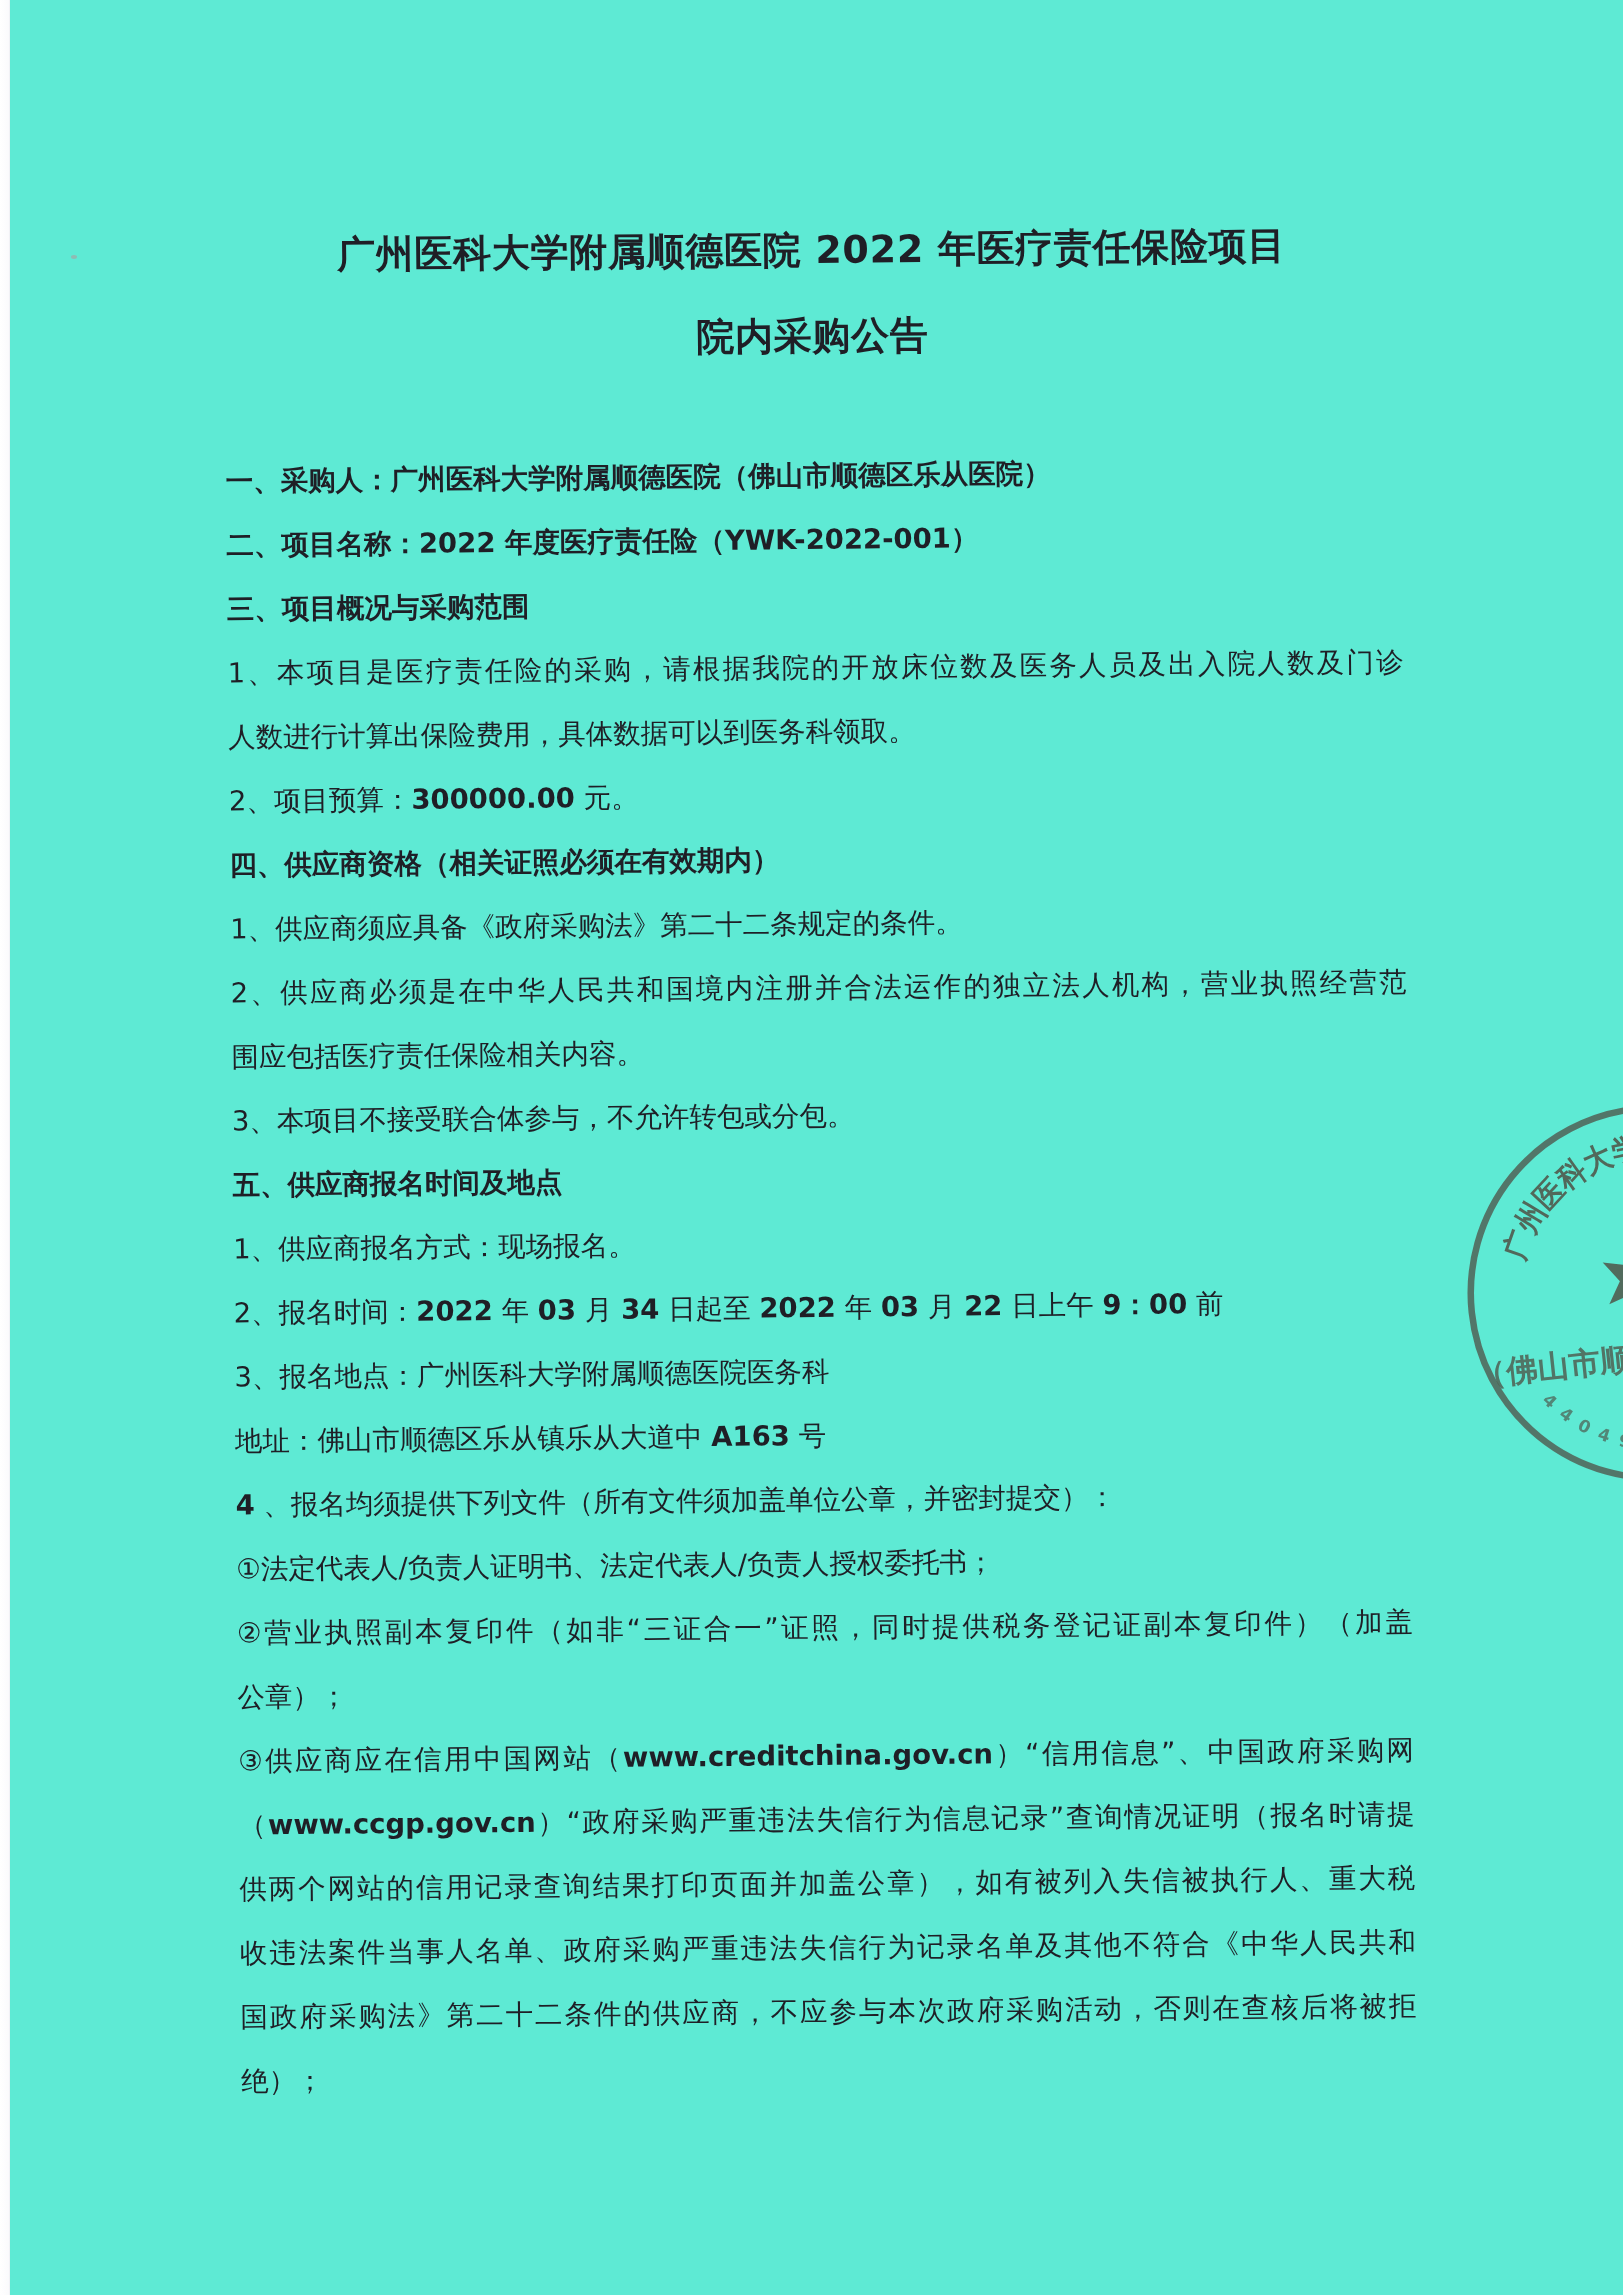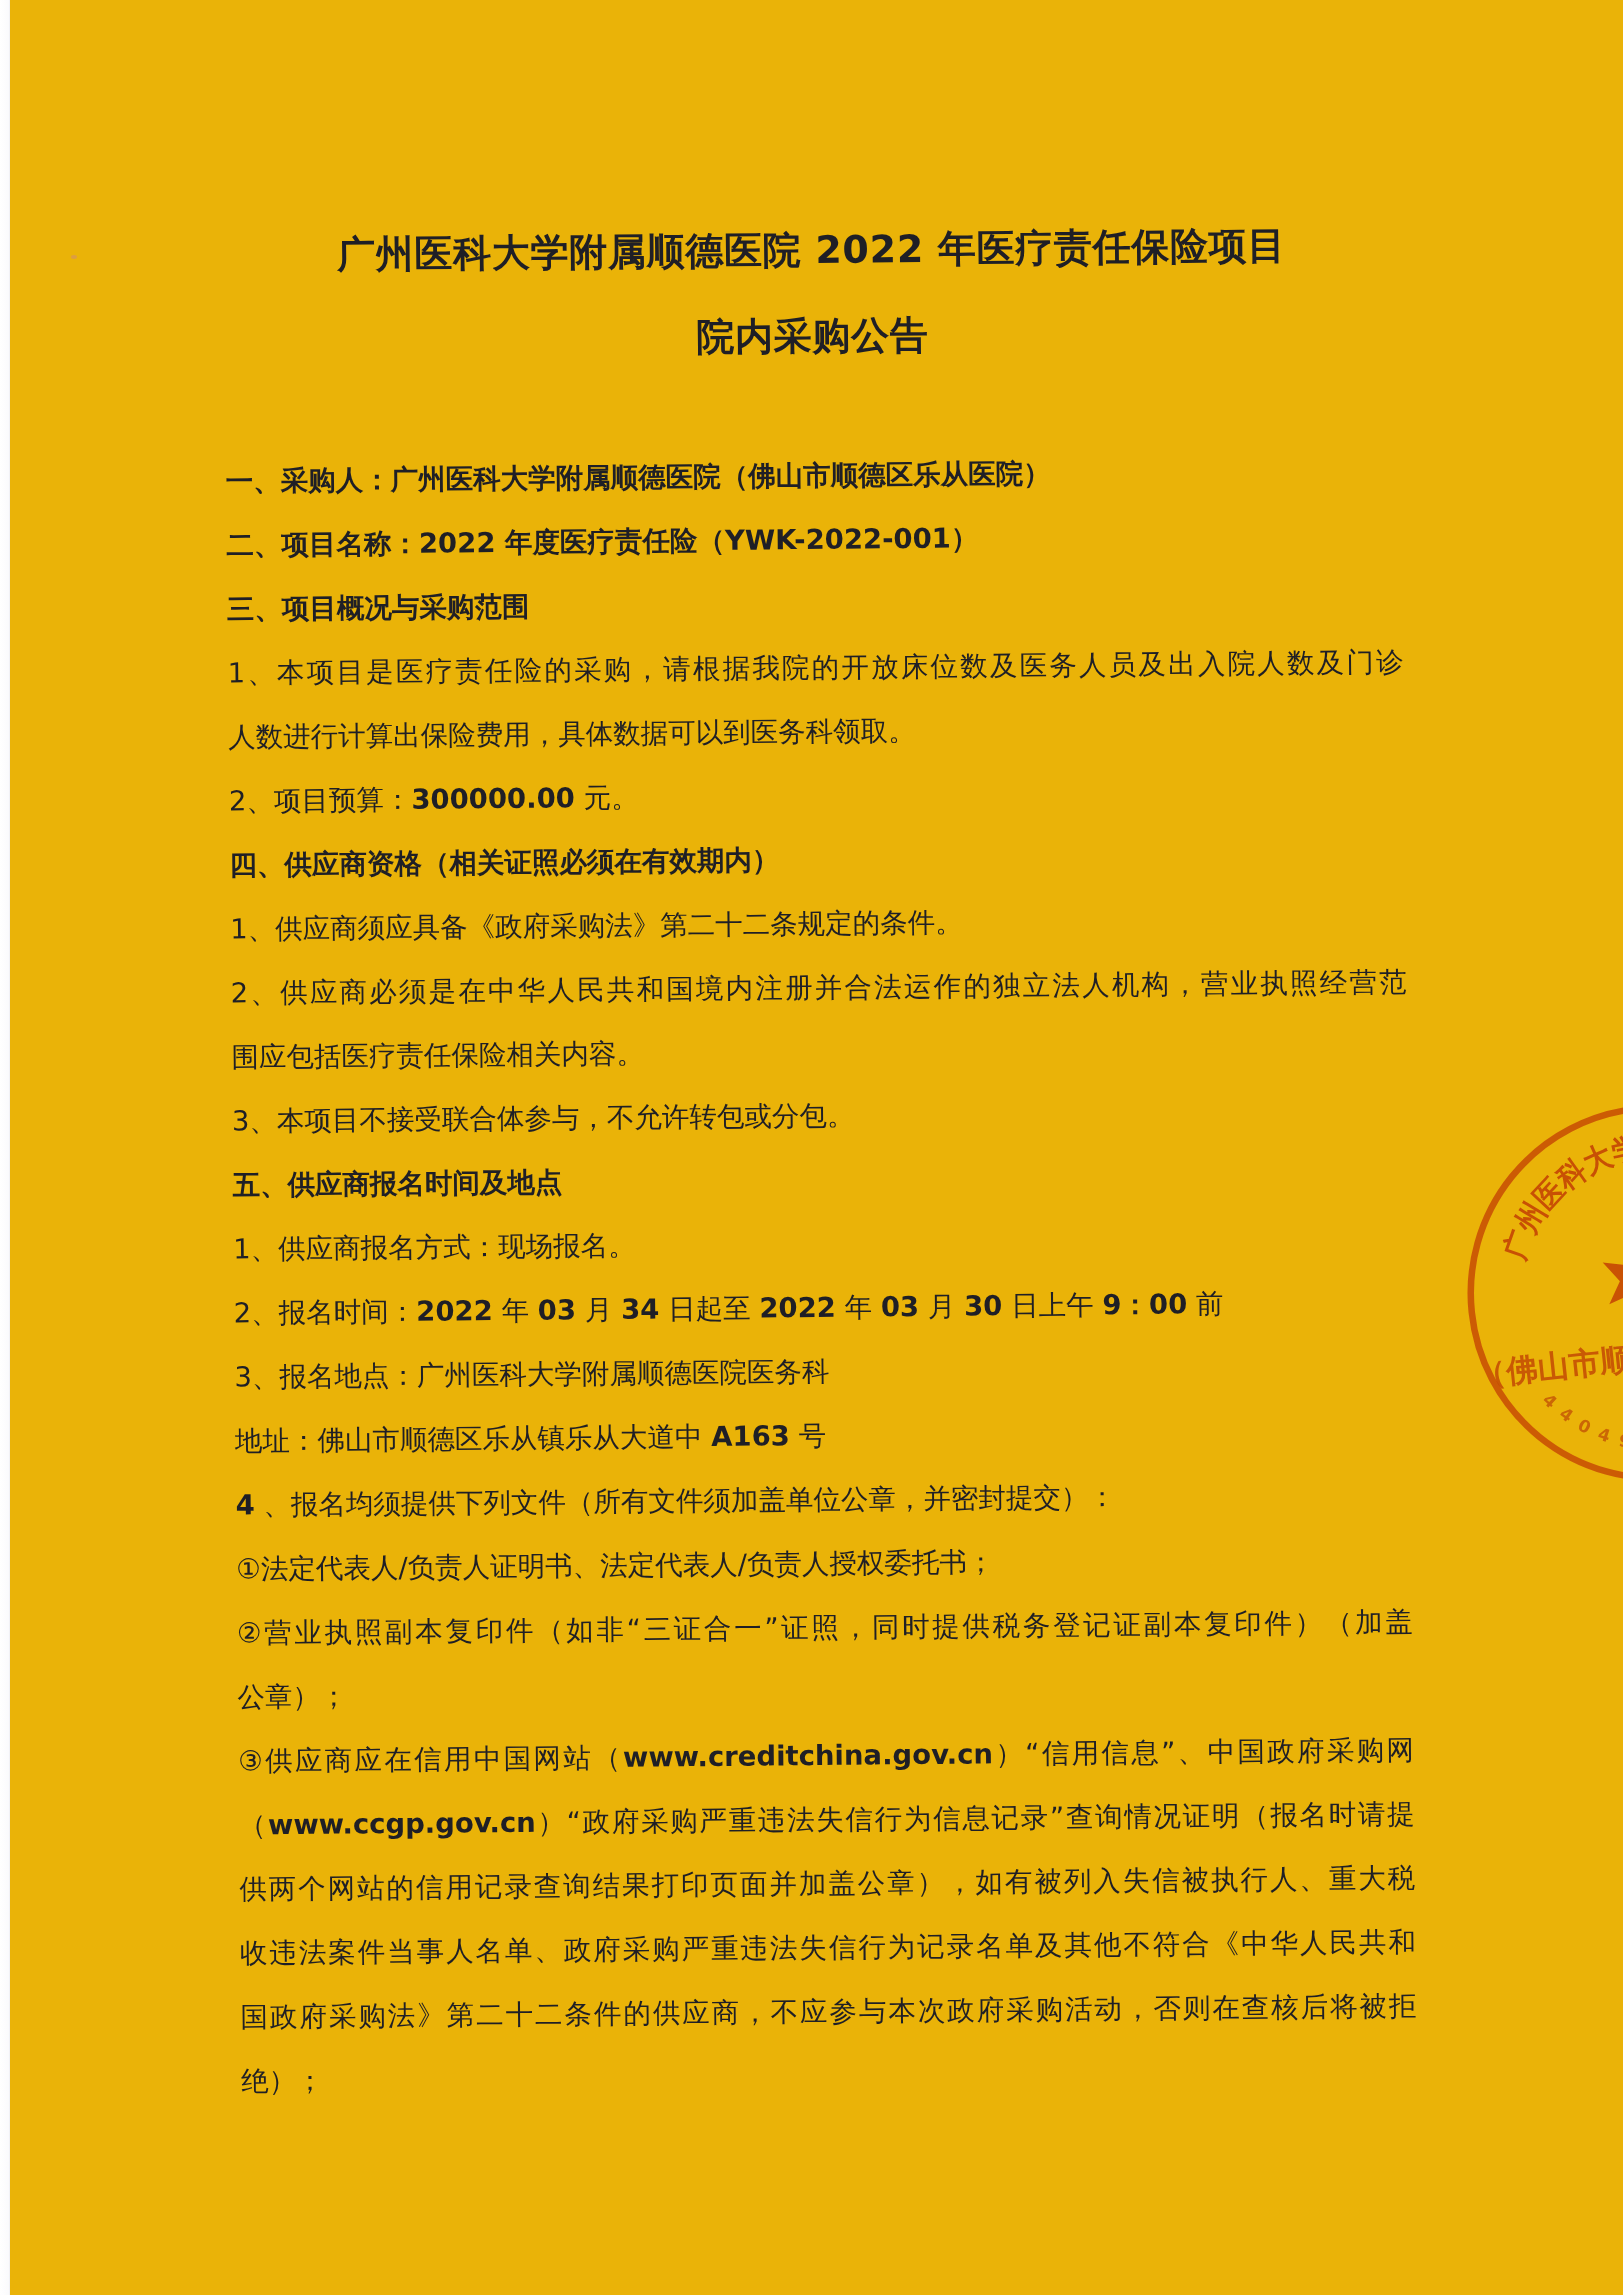--- a/index.html
+++ b/index.html
@@ -1,19 +1,19 @@
 <!DOCTYPE html>
 <html style="font-size:10.5px"><head>
 <meta charset="utf-8">
 <style>
   html,body{margin:0;padding:0;background:#e8e8ea;}
   .page{
     position:relative;
     width:1624px;height:2295px;
-    background:#eab308;
+    background:#5eead4;
     overflow:hidden;
     font-family:"DejaVu Sans",sans-serif;
     color:#1f1f26;
   }
   .edge-strip{
     position:absolute;left:0;top:0;width:9.2px;height:100%;
     background:linear-gradient(to right,#ffffff,#fafafc);
     border-right:0.7px solid #f1f1f5;
   }
   .speck{
@@ -75,21 +75,21 @@
         <div class="line fill"><span>1、本项目是医疗责任险的采购，请根据我院的开放床位数及医务人员及出入院人数及门诊</span></div>
         <div class="line"><span>人数进行计算出保险费用，具体数据可以到医务科领取。</span></div>
         <div class="line"><span>2、项目预算：</span><span class="b">300000.00</span><span> 元。</span></div>
         <div class="line"><span class="b">四、供应商资格（相关证照必须在有效期内）</span></div>
         <div class="line"><span>1、供应商须应具备《政府采购法》第二十二条规定的条件。</span></div>
         <div class="line fill"><span>2、供应商必须是在中华人民共和国境内注册并合法运作的独立法人机构，营业执照经营范</span></div>
         <div class="line"><span>围应包括医疗责任保险相关内容。</span></div>
         <div class="line"><span>3、本项目不接受联合体参与，不允许转包或分包。</span></div>
         <div class="line"><span class="b">五、供应商报名时间及地点</span></div>
         <div class="line"><span>1、供应商报名方式：现场报名。</span></div>
-        <div class="line"><span>2、报名时间：</span><span class="b">2022</span><span> 年 </span><span class="b">03</span><span> 月 </span><span class="b">34</span><span> 日起至 </span><span class="b">2022</span><span> 年 </span><span class="b">03</span><span> 月 </span><span class="b">30</span><span> 日上午 </span><span class="b">9：00</span><span> 前</span></div>
+        <div class="line"><span>2、报名时间：</span><span class="b">2022</span><span> 年 </span><span class="b">03</span><span> 月 </span><span class="b">34</span><span> 日起至 </span><span class="b">2022</span><span> 年 </span><span class="b">03</span><span> 月 </span><span class="b">22</span><span> 日上午 </span><span class="b">9：00</span><span> 前</span></div>
         <div class="line"><span>3、报名地点：广州医科大学附属顺德医院医务科</span></div>
         <div class="line"><span>地址：佛山市顺德区乐从镇乐从大道中 </span><span class="b">A163</span><span> 号</span></div>
         <div class="line"><span class="b">4</span><span> 、报名均须提供下列文件（所有文件须加盖单位公章，并密封提交）：</span></div>
         <div class="line"><span>①法定代表人/负责人证明书、法定代表人/负责人授权委托书；</span></div>
         <div class="line fill"><span>②营业执照副本复印件（如非“三证合一”证照，同时提供税务登记证副本复印件）（加盖</span></div>
         <div class="line"><span>公章）；</span></div>
         <div class="line fill"><span>③供应商应在信用中国网站（</span><span class="b">www.creditchina.gov.cn</span><span>）“信用信息”、中国政府采购网</span></div>
         <div class="line fill"><span>（</span><span class="b">www.ccgp.gov.cn</span><span>）“政府采购严重违法失信行为信息记录”查询情况证明（报名时请提</span></div>
         <div class="line fill"><span>供两个网站的信用记录查询结果打印页面并加盖公章），如有被列入失信被执行人、重大税</span></div>
         <div class="line fill"><span>收违法案件当事人名单、政府采购严重违法失信行为记录名单及其他不符合《中华人民共和</span></div>

